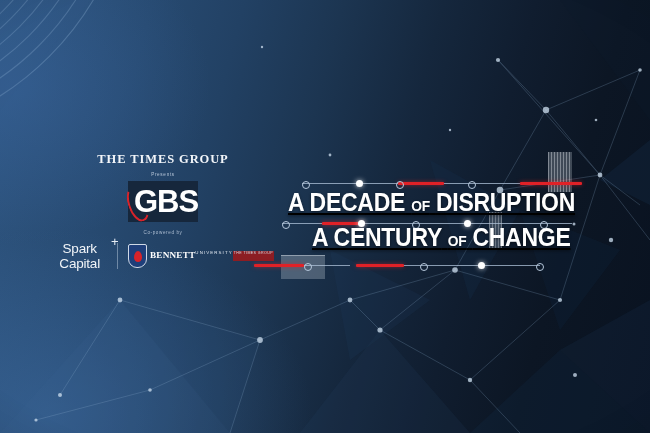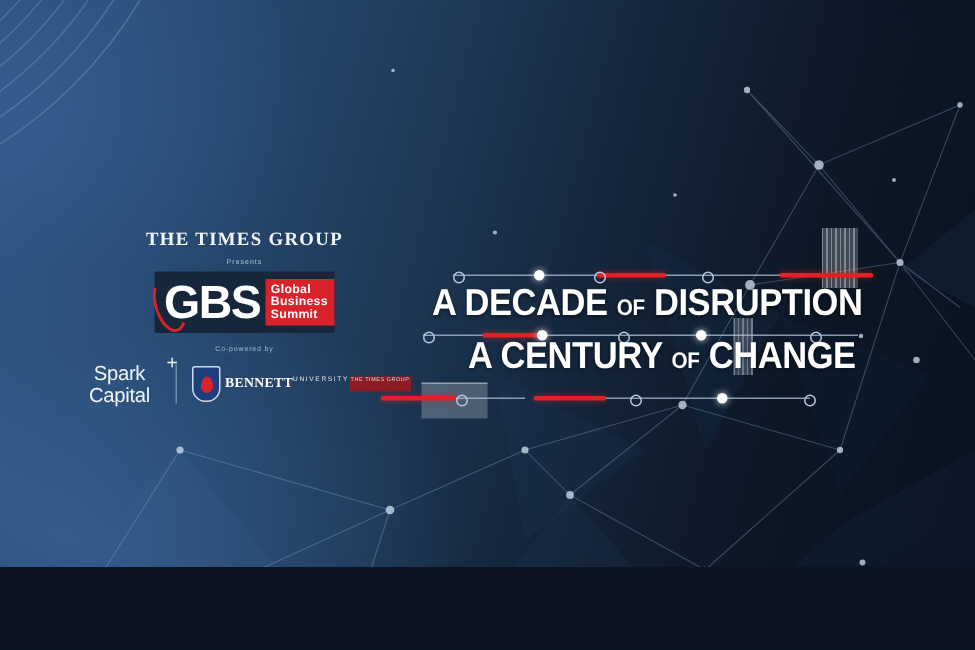--- a/index.html
+++ b/index.html
@@ -1,19 +1,19 @@
 <!DOCTYPE html>
 <html><head>
 <meta charset="utf-8">
 <style>
   html,body{margin:0;padding:0;background:#0b1420;}
   body{font-family:"Liberation Sans",sans-serif;}
 
   #stage{
-    position:relative;width:650px;height:378px;overflow:hidden;
+    position:relative;width:650px;height:433px;overflow:hidden;
     background:
       radial-gradient(ellipse 420px 300px at 8% 96%, rgba(70,120,180,0.40) 0%, rgba(70,120,180,0) 62%),
       radial-gradient(ellipse 300px 240px at 2% 20%, rgba(60,105,165,0.42) 0%, rgba(60,105,165,0) 66%),
       linear-gradient(105deg,
         #2e5682 0%, #2b5079 10%, #274a71 20%, #224164 32%,
         #1c3551 45%, #15273d 58%, #101d2f 70%, #0c1624 82%, #091220 100%);
   }
   .arcs{position:absolute;left:-175px;top:-168px;width:400px;height:400px;opacity:.5;}
   .poly{position:absolute;inset:0;}
   .net{position:absolute;inset:0;}
@@ -62,21 +62,21 @@
   .crest{width:17px;height:22px;background:#1f3f7a;border:1px solid #cfd9e6;
     border-radius:2px 2px 9px 9px;display:flex;align-items:center;justify-content:center;}
   .crest .flame{width:8px;height:11px;background:#d8232a;border-radius:50% 50% 50% 50%/60% 60% 40% 40%;}
   .btext{display:flex;flex-direction:row;line-height:1.05;text-align:left;color:#fff;}
   .btext .b1{font-family:"Liberation Serif",serif;font-weight:700;font-size:9.2px;letter-spacing:.2px;}
   .btext .b2{font-size:4.4px;letter-spacing:1.1px;color:#e3eaf2;}
   .btext .b3{font-size:3.6px;letter-spacing:.4px;color:#d6dee8;background:#8c1d23;padding:.5px 1px;
     display:inline-block;width:max-content;}
 
   
-  #headline{position:absolute;left:288px;top:190px;width:300px;}
+  #headline{position:absolute;left:288px;top:190px;width:300px;text-decoration:underline;}
   .hl{
     font-family:"Liberation Sans",sans-serif;font-weight:700;color:#ffffff;
     font-size:25px;line-height:1;letter-spacing:-.3px;white-space:nowrap;
     transform:scaleX(.92);transform-origin:left center;
     text-shadow:0 1px 3px rgba(0,0,0,.45);}
   .hl .sm{font-size:15px;font-weight:700;}
   .hl.line2{margin-top:10px;margin-left:24px;}
 
   
   .rail{position:absolute;height:9px;}
@@ -182,25 +182,20 @@
 
     <div class="tg-title">THE TIMES GROUP</div>
 
     <div class="presents">Presents</div>
 
     <div class="logorow">
 
       <div class="gbswrap">
         <span class="swoosh"></span>
         <span class="gbs">GBS</span>
-        <span class="gbstag">
-          <span>Global</span>
-          <span>Business</span>
-          <span>Summit</span>
-        </span>
       </div>
     </div>
 
     <div class="copow">Co-powered by</div>
 
     <div class="sprow">
       <div class="spark">
         <span>Spark Capital</span>
         <span class="plus">+</span>
       </div>

